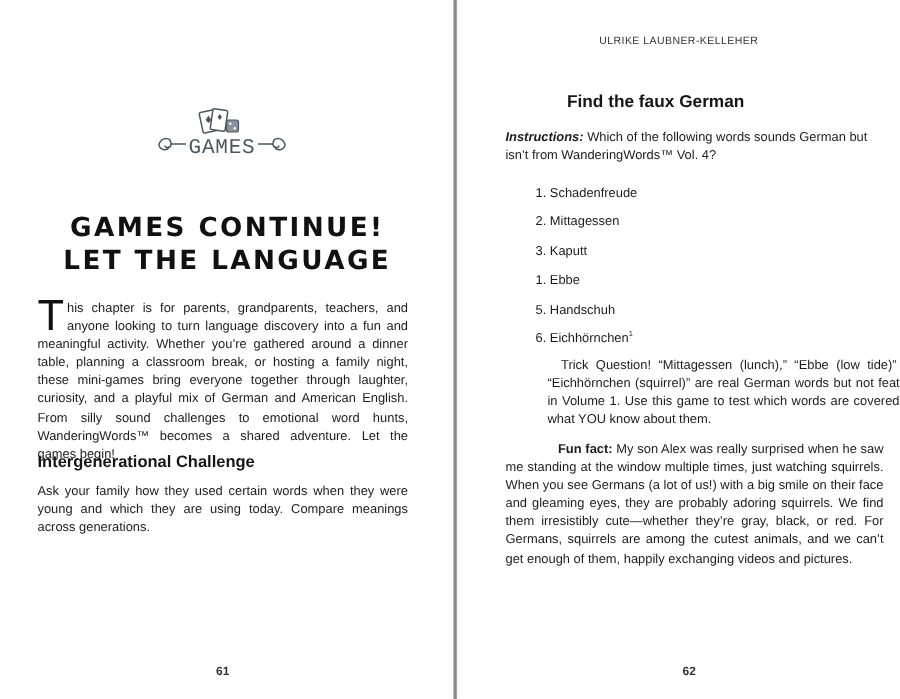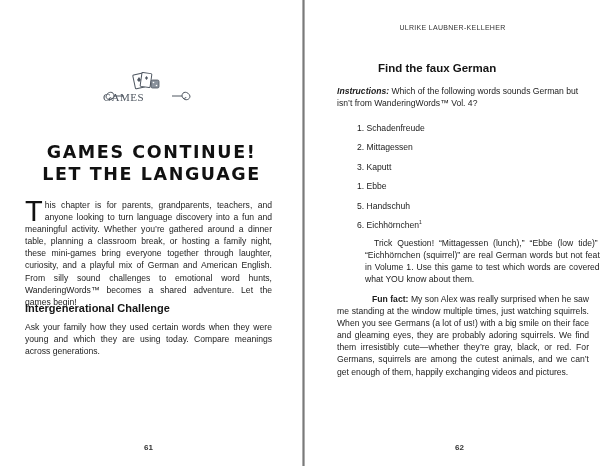--- a/index.html
+++ b/index.html
@@ -8,22 +8,22 @@
 
     .page { position: absolute; top: 0; height: 466px; background: #ffffff; }
     .page-left { left: 0; width: 303px; }
     .page-right { left: 305px; width: 295px; }
     .spine { position: absolute; left: 302px; top: 0; width: 3px; height: 466px;
              background: linear-gradient(to right, #c8c8c8, #7a7a7a, #c8c8c8); }
 
     
     .ornament { position: absolute; left: 103px; top: 72px; width: 90px; height: 36px; }
     .ornament svg { width: 90px; height: 36px; display: block; }
-    .ornament-label { position: absolute; left: 0; width: 90px; top: 19px; text-align: left;
-                      font-family: Liberation Serif, serif; font-size: 11px; letter-spacing: 0.5px;
+    .ornament-label { position: absolute; left: 0; width: 90px; top: 19px; text-align: center;
+                      font-family: Liberation Mono, monospace; font-size: 14px; letter-spacing: 0.5px;
                       color: #4e5660; }
 
     .chapter-title { position: absolute; left: 20px; width: 263px; top: 141px; text-align: center;
                      font-family: "DejaVu Sans", sans-serif; font-weight: bold; font-size: 17.5px;
                      line-height: 22px; letter-spacing: 1.6px; color: #111; text-transform: uppercase; }
     .chapter-title span { display: block; }
 
     .intro { position: absolute; left: 25px; width: 247px; top: 199px;
              font-family: "Liberation Sans", sans-serif; font-size: 8.6px; line-height: 12.1px;
              text-align: justify; color: #1c1c1c; }

